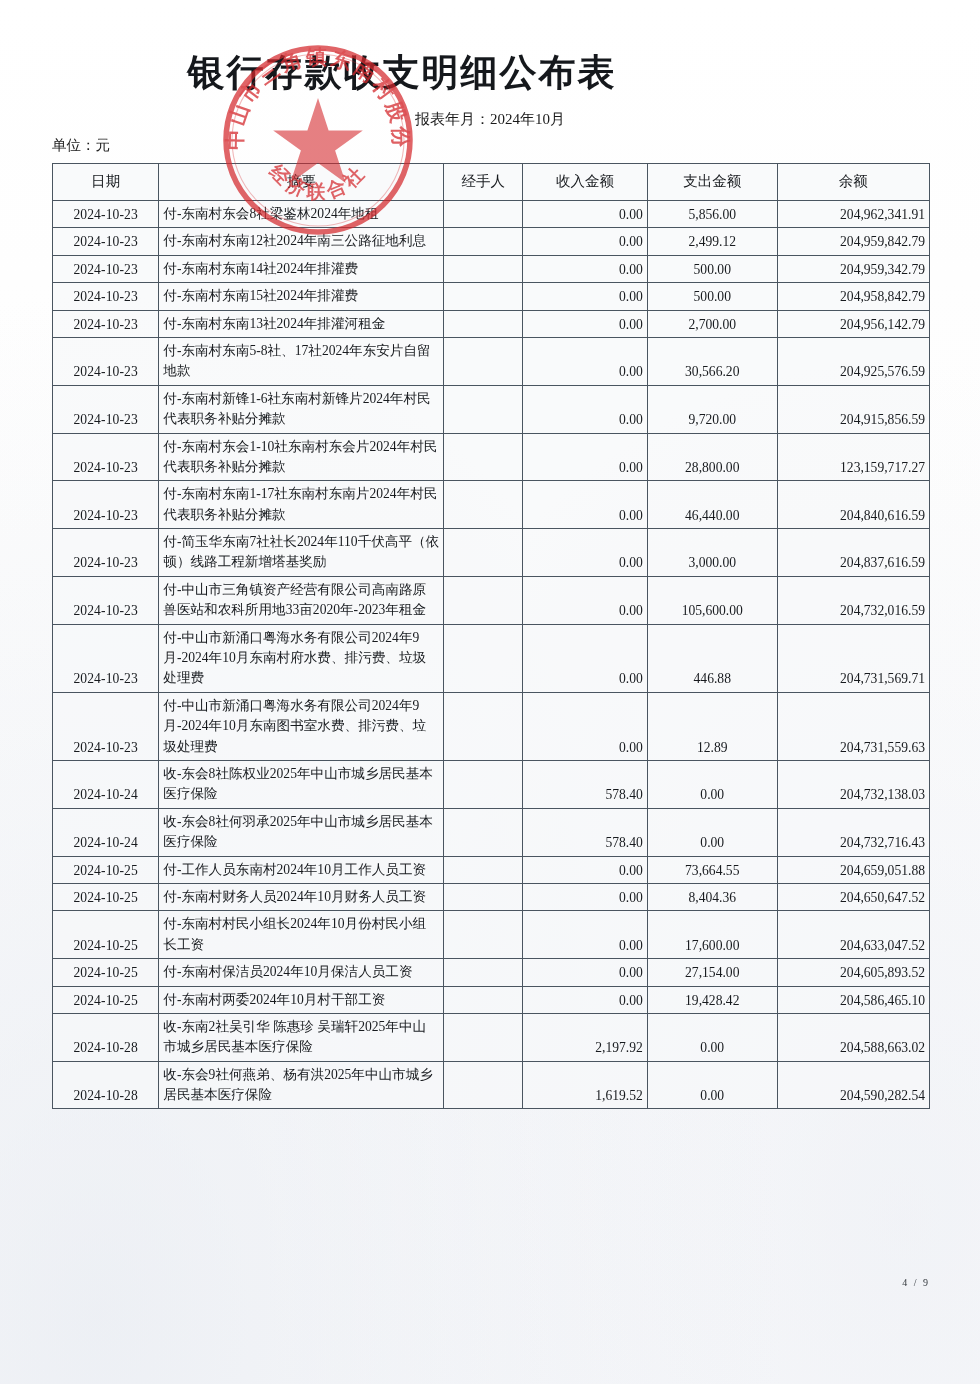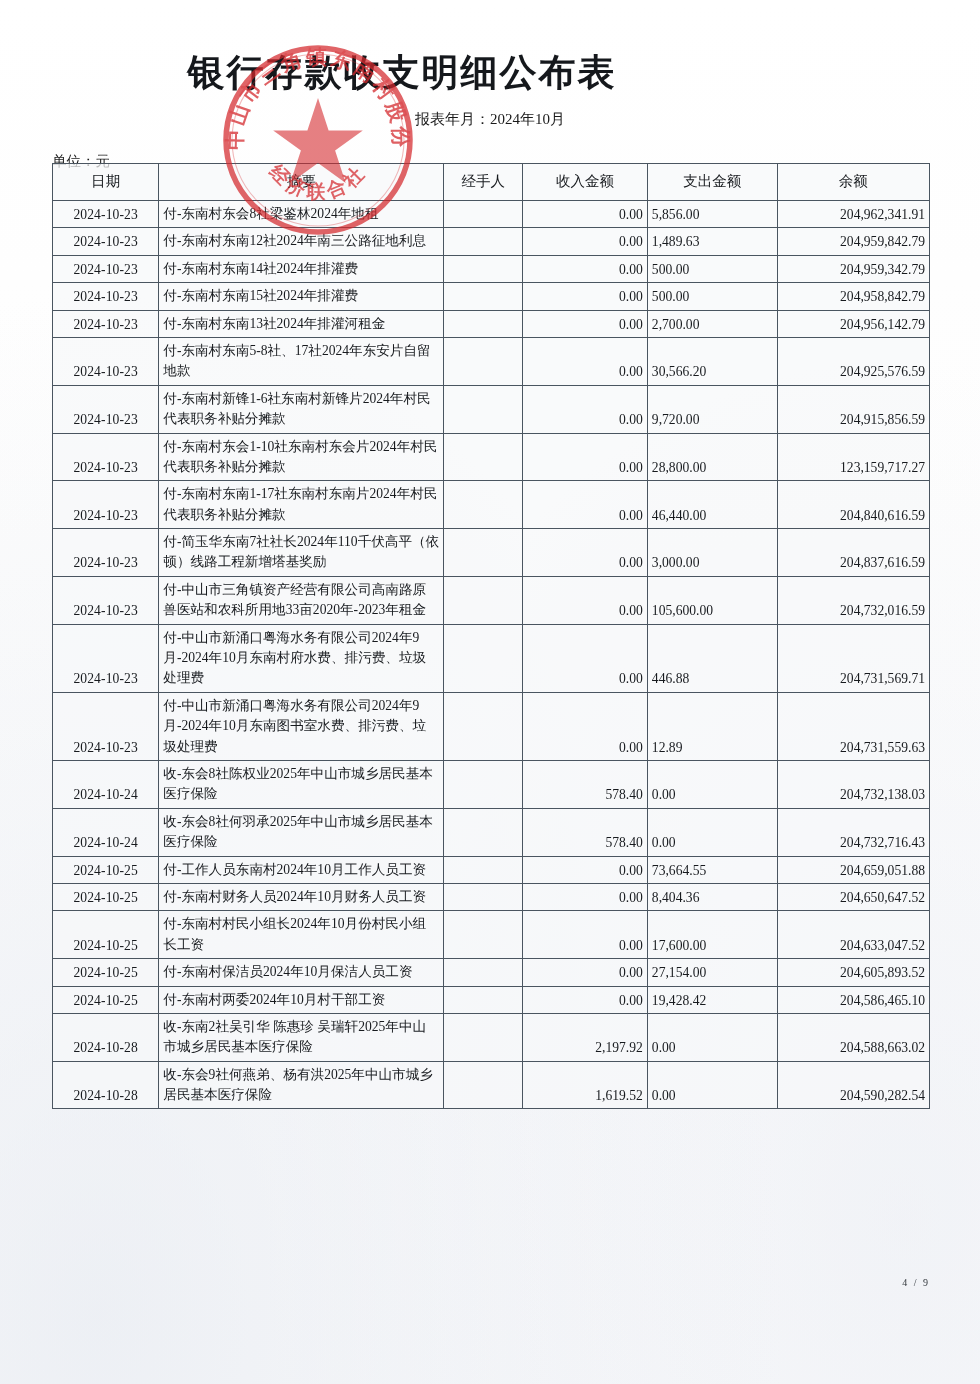--- a/index.html
+++ b/index.html
@@ -59,21 +59,21 @@
     left: 52px;
     width: 878px;
     display: flex;
     justify-content: space-between;
     align-items: baseline;
     font-size: 14.5px;
   }
   .meta-left { display:flex; align-items: baseline; }
   .meta-label { white-space: nowrap; }
   .meta-value { margin-left: 16px; white-space: nowrap; }
-  .meta-right { white-space: nowrap; margin-top: 16px; }
+  .meta-right { white-space: nowrap; }
 
   table.ledger {
     position: absolute;
     top: 163px;
     left: 52px;
     width: 878px;
     border-collapse: collapse;
     table-layout: fixed;
     background: rgba(246,248,250,0.72);
   }
@@ -89,21 +89,21 @@
     text-align: center;
     vertical-align: middle;
     height: 32px;
     font-weight: normal;
     font-size: 14.5px;
   }
   .c-date   { width: 95px;  text-align: center; vertical-align: middle; white-space: nowrap; letter-spacing: 0.1px; margin-left: 7px;}
   .c-desc   { width: 270px; text-align: left; vertical-align: top; padding-left: 5px; }
   .c-oper   { width: 68px; }
   .c-in     { width: 113px; text-align: right; padding-right: 5px; }
-  .c-out    { width: 118px; text-align: left; padding-right: 5px; }
+  .c-out    { width: 118px; text-align: center; padding-right: 5px; }
   .c-bal    { width: 140px; text-align: right; padding-right: 6px; margin-left: 28px; }
 
   tbody tr td.c-desc { padding-top: 3px; padding-bottom: 3px; margin-top: 16px; }
 
   .footer-page {
     position: absolute;
     left: 0;
     top: 1277px;
     width: 930px;
     text-align: right;
@@ -173,21 +173,21 @@
         <td class="c-oper"></td>
         <td class="c-in">0.00</td>
         <td class="c-out">5,856.00</td>
         <td class="c-bal">204,962,341.91</td>
       </tr>
       <tr>
         <td class="c-date">2024-10-23</td>
         <td class="c-desc">付-东南村东南12社2024年南三公路征地利息</td>
         <td class="c-oper"></td>
         <td class="c-in">0.00</td>
-        <td class="c-out">1,489.63</td>
+        <td class="c-out">2,499.12</td>
         <td class="c-bal">204,959,842.79</td>
       </tr>
       <tr>
         <td class="c-date">2024-10-23</td>
         <td class="c-desc">付-东南村东南14社2024年排灌费</td>
         <td class="c-oper"></td>
         <td class="c-in">0.00</td>
         <td class="c-out">500.00</td>
         <td class="c-bal">204,959,342.79</td>
       </tr>

